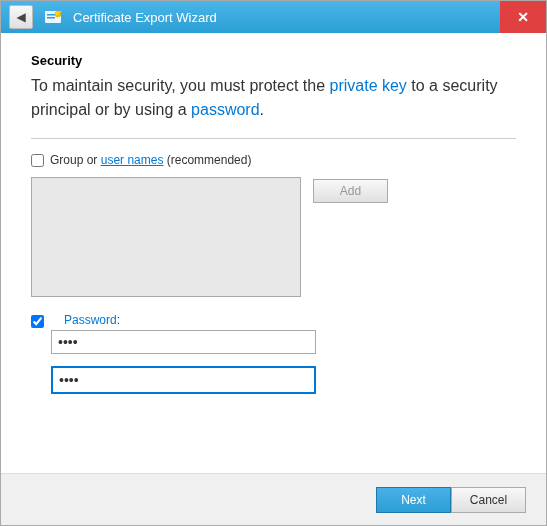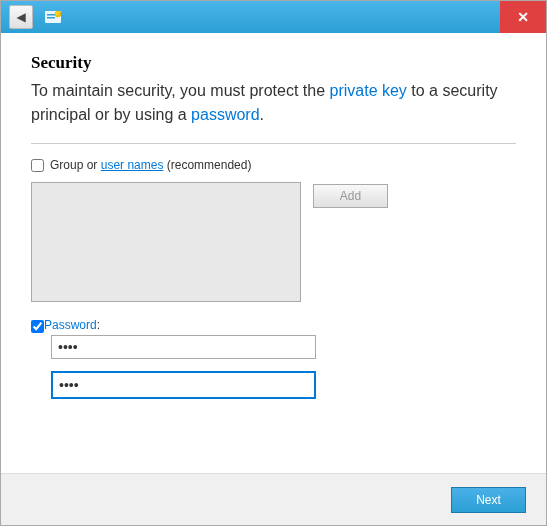--- a/index.html
+++ b/index.html
@@ -82,24 +82,23 @@
     
     .content {
       flex: 1;
       padding: 20px 30px 10px 30px;
       display: flex;
       flex-direction: column;
     }
 
     .section-title {
       font-weight: bold;
-      font-size: 17px;
+      font-size: 13px;
       color: #000;
       margin-bottom: 6px;
-      font-family: Liberation Serif, serif;
     }
 
     .section-desc {
       font-size: 16px;
       color: #333;
       line-height: 1.5;
       margin-bottom: 16px;
     }
 
     .section-desc a, .section-desc span.link {
@@ -180,21 +179,21 @@
     
     .pwd-section {
       display: flex;
       flex-direction: column;
       gap: 8px;
     }
 
     .pwd-row {
       display: flex;
       align-items: center;
-      gap: 0;
+      gap: 20px;
     }
 
     .pwd-label {
       font-size: 12px;
       color: #333;
       margin-bottom: 3px;
     }
 
     .pwd-label span.link {
       color: #0078d7;
@@ -269,20 +268,21 @@
       </div>
       <div class="wizard-icon">
         <svg width="20" height="20" viewBox="0 0 20 20">
           <rect x="2" y="4" width="16" height="12" rx="1" fill="#fff" opacity="0.9"></rect>
           <rect x="4" y="7" width="12" height="1.5" fill="#2b9fd4"></rect>
           <rect x="4" y="10" width="8" height="1.5" fill="#2b9fd4"></rect>
           <circle cx="15" cy="7" r="3" fill="#ffd700" stroke="#e0a000" stroke-width="0.5"></circle>
           <text x="13.5" y="9" font-size="4" fill="#888">🔑</text>
         </svg>
       </div>
+      <span class="title-bar-title">Certificate Export Wizard</span>
     </div>
     <div class="title-bar-close">✕</div>
   </div>
 
   <div class="content">
 
     <div class="section-title">Security</div>
     <div class="section-desc">
       <span>To maintain security, you must protect the </span><span class="link">private key</span><span> to a security principal or by using a </span><span class="link">password</span><span>.</span>
     </div>
@@ -324,15 +324,16 @@
           </div>
         </div>
       </div>
 
     </div>
 
   </div>
 
   <div class="footer">
     <button class="footer-btn primary">Next</button>
+    <button class="footer-btn">Cancel</button>
   </div>
 
 </div>
 
 </body></html>

